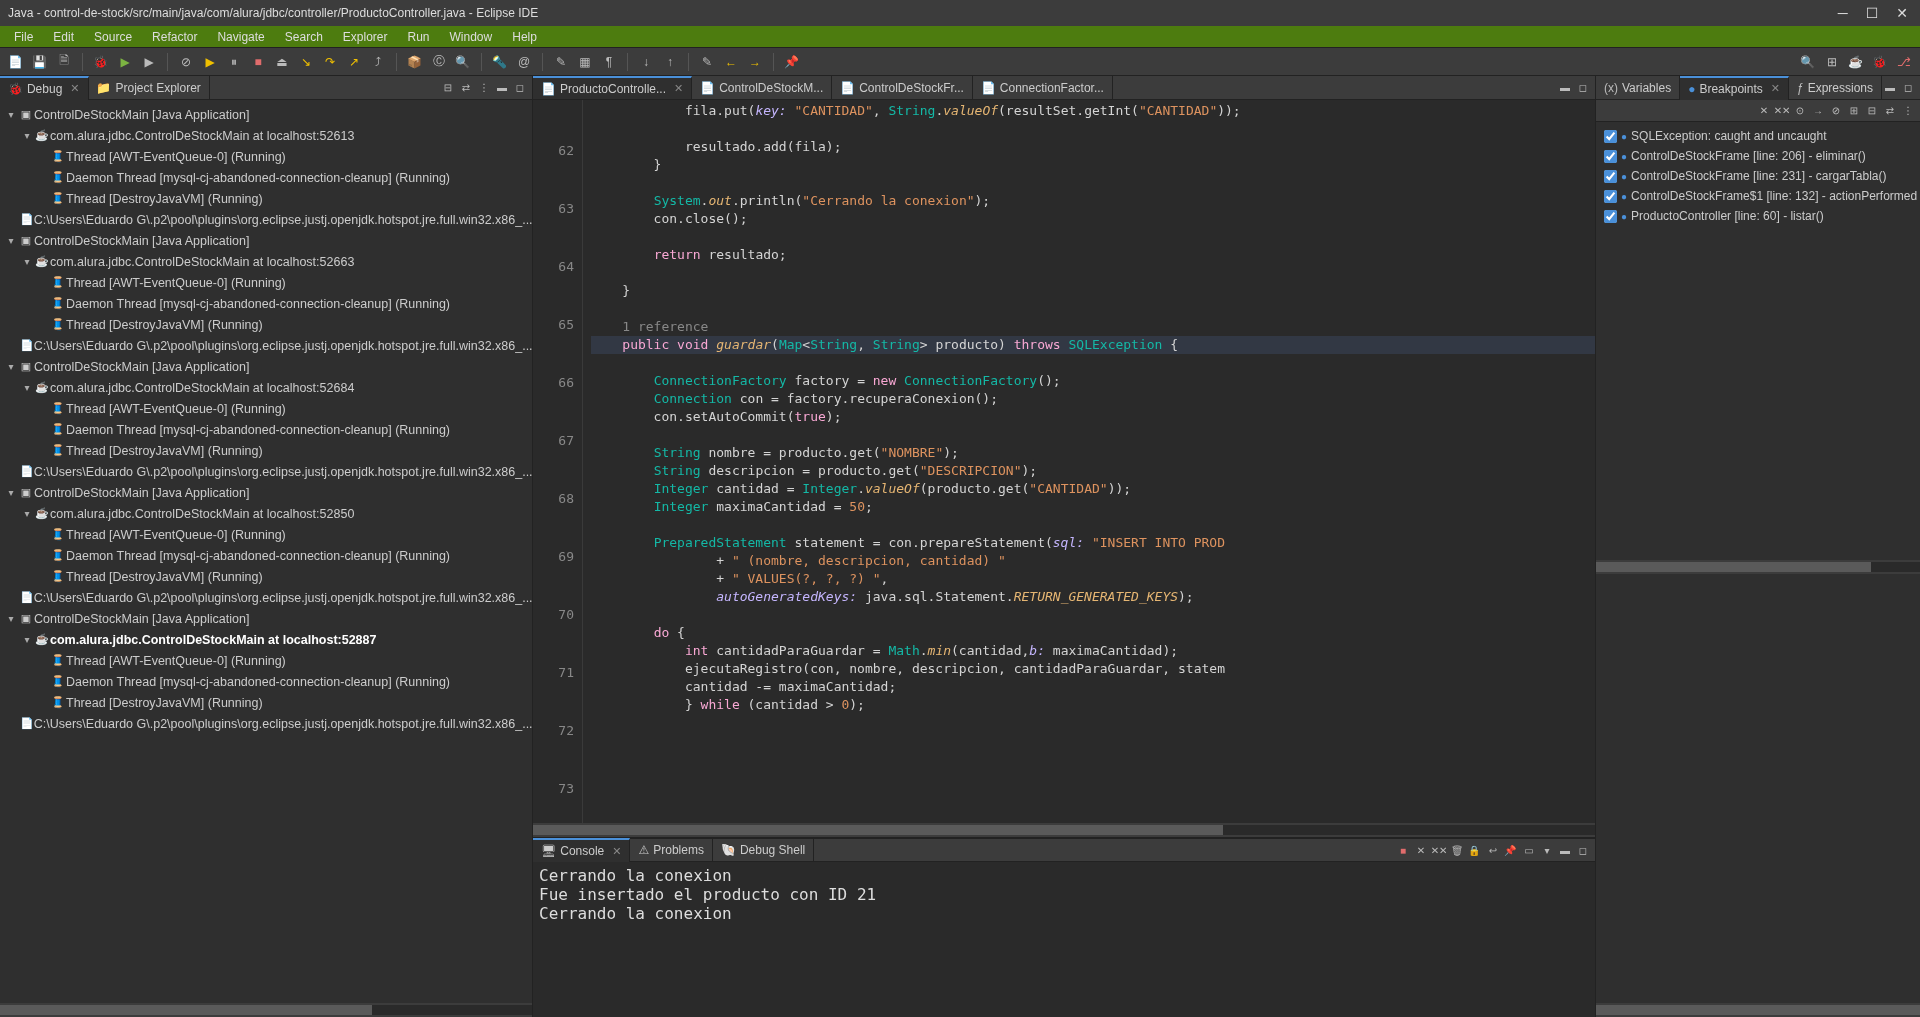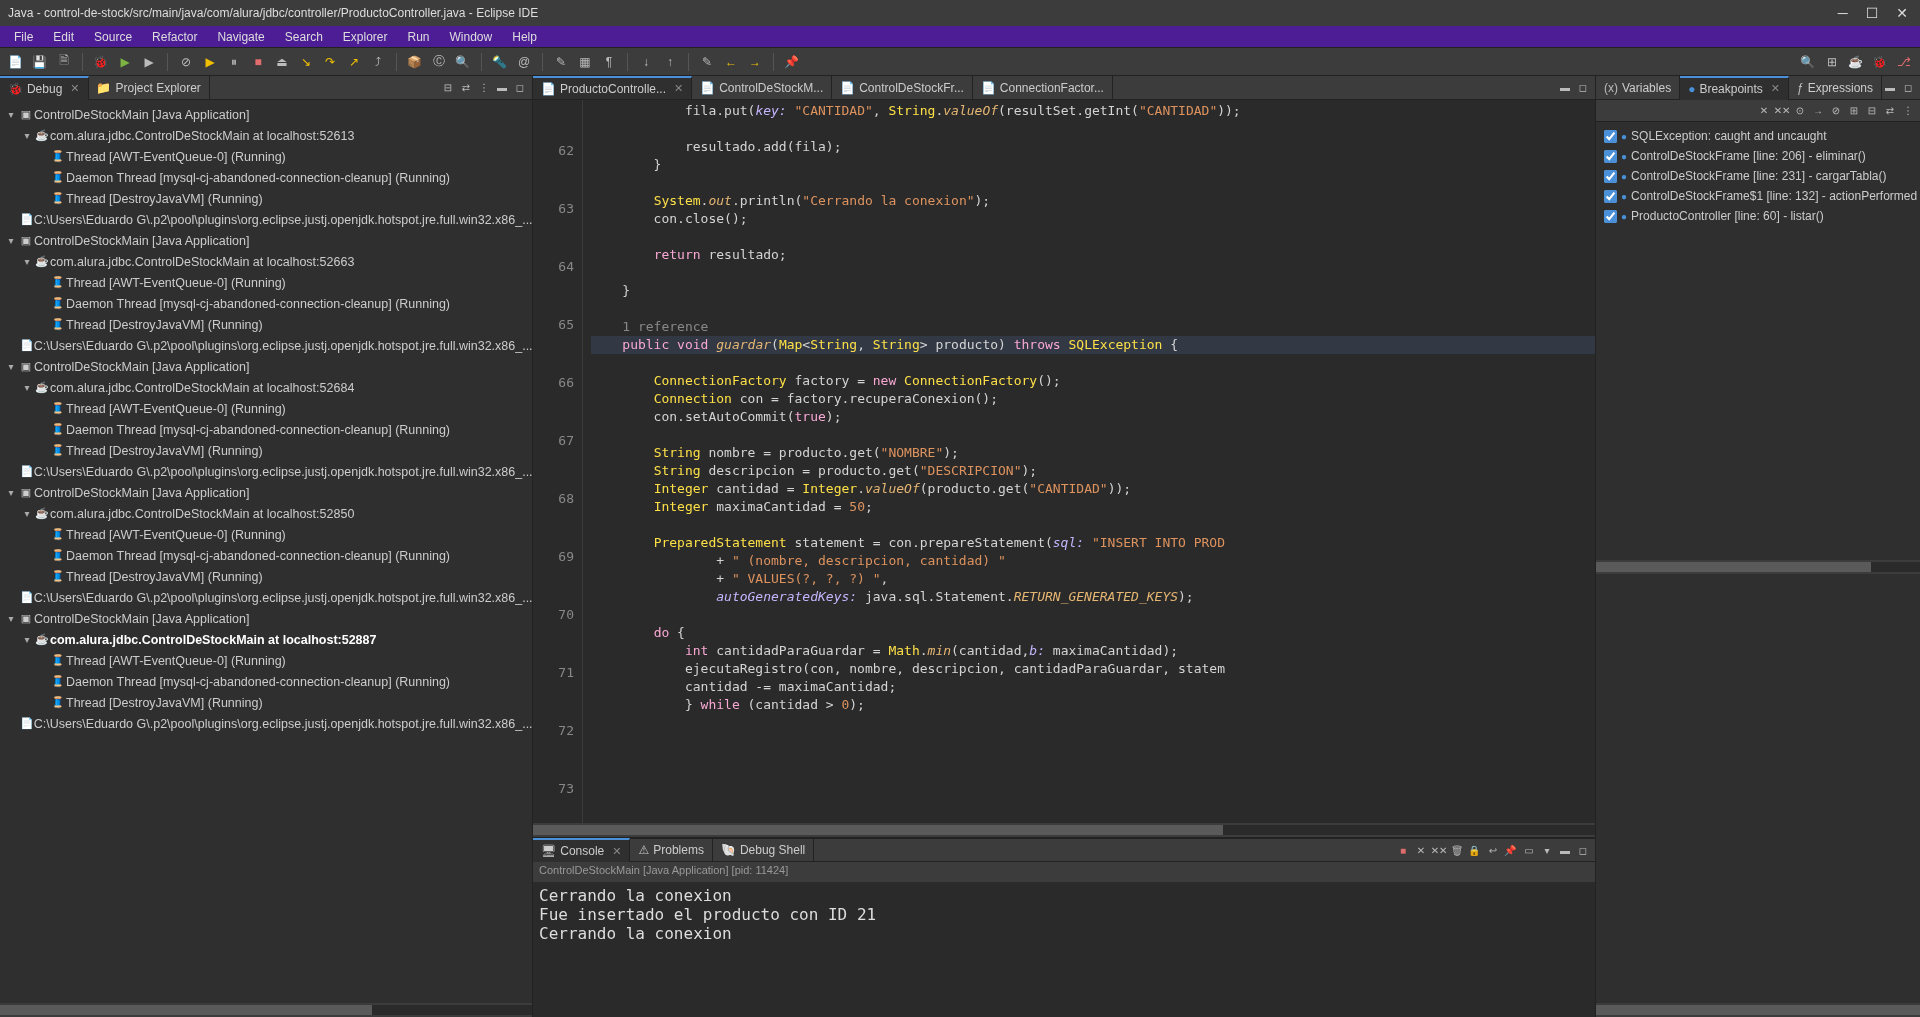--- a/index.html
+++ b/index.html
@@ -1,21 +1,21 @@
 <!DOCTYPE html>
 <html><head>
 <meta charset="utf-8">
 <style>
 * { margin: 0; padding: 0; box-sizing: border-box; }
 body { font-family: "Segoe UI", Arial, sans-serif; font-size: 12px; background: #2f2f2f; color: #ccc; width: 1920px; height: 1017px; overflow: hidden; }
 .titlebar { height: 26px; background: #3c3c3c; display: flex; align-items: center; padding: 0 8px; color: #ddd; }
 .titlebar .spacer { flex: 1; }
 .winctl { display: flex; gap: 18px; padding-right: 4px; }
 .winctl span { cursor: pointer; font-size: 14px; }
-.menubar { height: 22px; background: #4c1d95; display: flex; align-items: center; padding-left: 4px; gap: 0; border-bottom: 1px solid #222; }
+.menubar { height: 22px; background: #4d7c0f; display: flex; align-items: center; padding-left: 4px; gap: 0; border-bottom: 1px solid #222; }
 .menubar .mitem { padding: 2px 10px; color: #ddd; cursor: pointer; }
 .toolbar { height: 28px; background: #3c3c3c; border-bottom: 1px solid #222; display: flex; align-items: center; padding: 0 6px; gap: 4px; }
 .tbtn { width: 20px; height: 20px; display: inline-flex; align-items: center; justify-content: center; color: #bbb; font-size: 12px; cursor: pointer; }
 .tbsep { width: 1px; height: 18px; background: #555; margin: 0 4px; }
 .main { display: flex; height: calc(100% - 76px); }
 .panel-left { width: 533px; display: flex; flex-direction: column; border-right: 1px solid #222; }
 .panel-center { flex: 1; display: flex; flex-direction: column; min-width: 0; }
 .panel-right { width: 325px; display: flex; flex-direction: column; border-left: 1px solid #222; }
 .tabstrip { height: 24px; background: #3c3c3c; display: flex; align-items: center; border-bottom: 1px solid #222; min-height: 24px; }
 .tab { height: 24px; display: flex; align-items: center; padding: 0 8px; gap: 4px; color: #ccc; cursor: pointer; border-right: 1px solid #222; white-space: nowrap; }
@@ -36,21 +36,21 @@
 .editor-tabs { display: flex; background: #3c3c3c; border-bottom: 1px solid #222; height: 24px; align-items: center; overflow: hidden; }
 .editor-area { flex: 1; display: flex; overflow: hidden; background: #2a2a2a; position: relative; }
 .gutter { width: 50px; background: #2a2a2a; text-align: right; color: #888; font-family: Consolas, monospace; font-size: 13px; line-height: 18px; padding: 2px 8px 2px 0; border-right: 1px solid #3a3a3a; }
 .gutter .ln { height: 18px; margin-top: 40px; }
 .gutter .ln.bp { position: relative; }
 .gutter .ln.bp::before { content: "●"; position: absolute; left: -2px; color: #4a90d9; font-size: 10px; }
 .codewrap { flex: 1; overflow: auto; }
 .code { font-family: Consolas, monospace; font-size: 13px; line-height: 18px; padding: 2px 0 2px 8px; white-space: pre; color: #d4d4d4; min-width: 1200px; }
 .code .line { height: 18px; }
 .code .line.current { background: #323844; }
-.kw { color: #f9a8d4; } .type { color: #fde047; } .str { color: #de935f; } .num { color: #de935f; } .ann { color: #888; } .fn { color: #e6b673; font-style: italic; } .pname { color: #c4b5fd; font-style: italic; }
+.kw { color: #f9a8d4; } .type { color: #14b8a6; } .str { color: #de935f; } .num { color: #de935f; } .ann { color: #888; } .fn { color: #e6b673; font-style: italic; } .pname { color: #c4b5fd; font-style: italic; }
 .bottom-tabs { height: 24px; background: #3c3c3c; border-top: 1px solid #222; border-bottom: 1px solid #222; display: flex; align-items: center; }
 .console-area { height: 180px; display: flex; flex-direction: column; border-top: 1px solid #222; }
 .console-head { height: 20px; background: #3c3c3c; color: #999; font-size: 11px; padding: 2px 6px; }
 .console-body { flex: 1; background: #2a2a2a; font-family: Consolas, monospace; font-size: 16px; color: #ddd; padding: 4px 6px; white-space: pre; overflow: auto; }
 .bp-list { flex: 1; background: #2f2f2f; padding: 4px 2px; overflow: auto; }
 .bp-item { display: flex; align-items: center; height: 20px; gap: 4px; padding-left: 6px; cursor: pointer; white-space: nowrap; font-size: 12px; }
 .bp-item input { accent-color: #4a90d9; }
 .bp-item .bpicon { color: #4a90d9; font-size: 10px; }
 .right-toolbar { height: 22px; background: #3c3c3c; display: flex; align-items: center; gap: 2px; padding: 0 4px; border-bottom: 1px solid #222; justify-content: flex-end; }
 .blank { flex: 1; background: #2f2f2f; }
@@ -401,21 +401,20 @@
           <span class="cbtn">🗑</span>
           <span class="cbtn">🔒</span>
           <span class="cbtn">↩</span>
           <span class="cbtn">📌</span>
           <span class="cbtn">▭</span>
           <span class="cbtn">▾</span>
           <span class="cbtn">▬</span>
           <span class="cbtn">◻</span>
         </div>
       </div>
-      <div class="console-head">ControlDeStockMain [Java Application]  [pid: 11424]</div>
       <div class="console-body" id="console-body">Cerrando la conexion
 Fue insertado el producto con ID 21
 Cerrando la conexion</div>
     </div>
   </div>
 
   <div class="panel-right">
     <div class="tabstrip" id="right-tabs">
         <div class="tab">
           <span style="color: rgb(187, 187, 187);">(x)</span>

